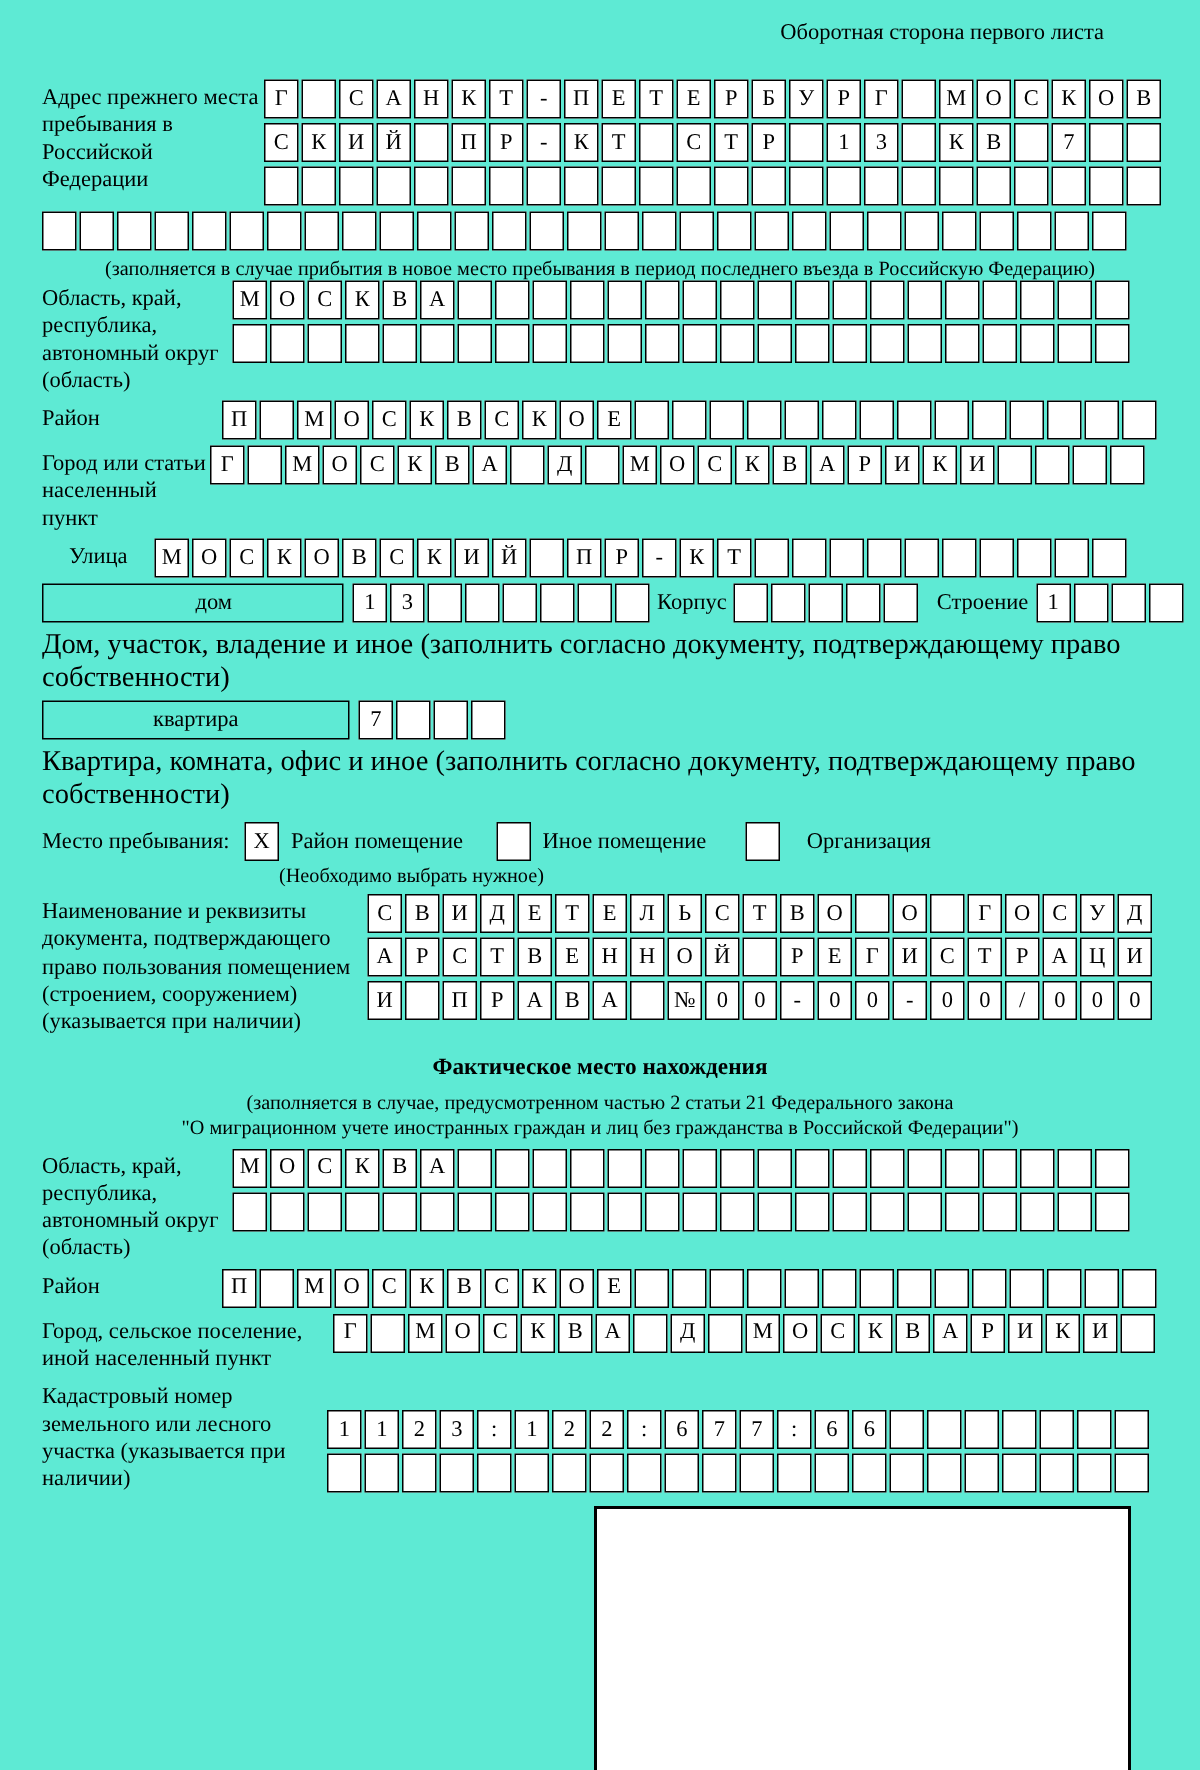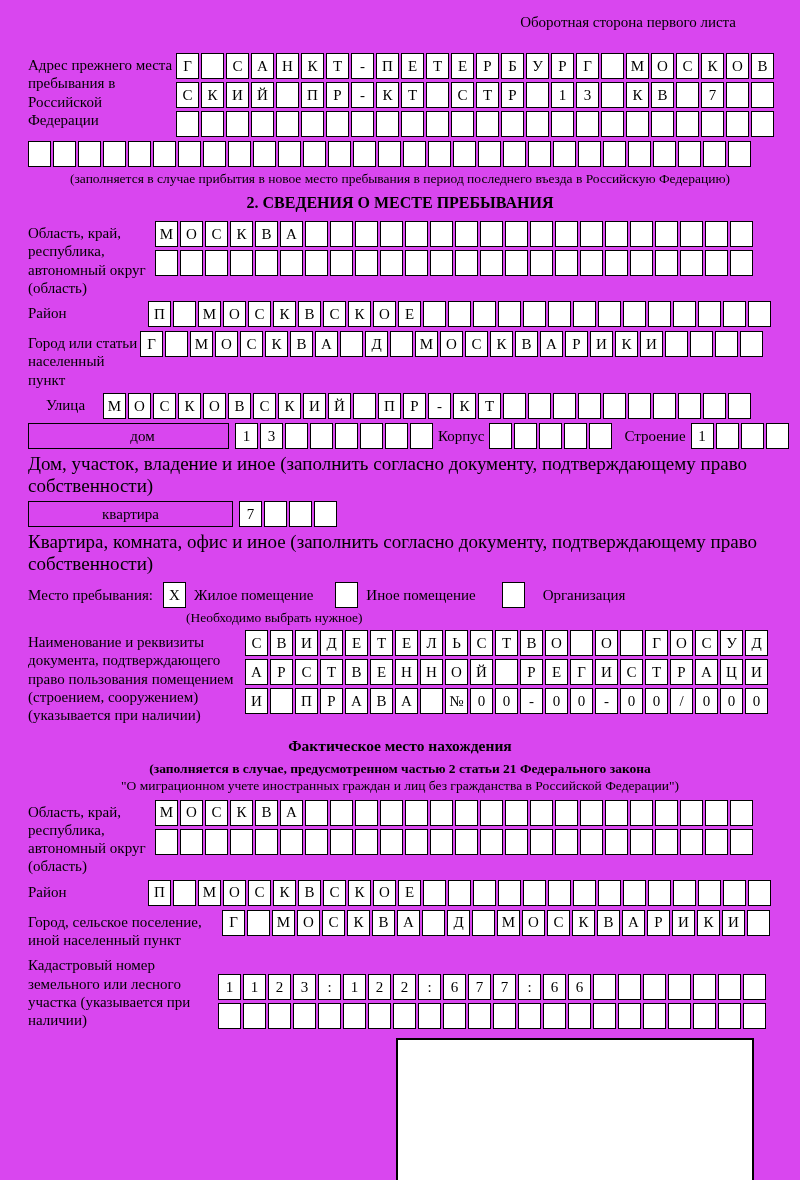--- a/index.html
+++ b/index.html
@@ -1,18 +1,18 @@
 <!DOCTYPE html>
 <html><head>
 <meta charset="utf-8">
 <style>
   * { margin:0; padding:0; box-sizing:border-box; }
   html,body { background:#ffffff; }
   .page {
-    width:800px; height:1180px; background:#d946ef; color:#000;
+    width:800px; height:1180px; background:#5eead4; color:#000;
     font-family:"Liberation Serif","DejaVu Serif",serif;
     padding:14px 28px 0 28px; overflow:hidden; position:relative;
   }
   .corner-note { text-align:right; font-size:15px; padding-right:36px; }
 
   .frow { display:flex; align-items:flex-start; }
   .label { font-size:15px; line-height:1.22; padding-top:3px; }
   .grids { display:flex; flex-direction:column; gap:3px; }
   .grid { display:flex; gap:2px; }
   .cell {
@@ -165,21 +165,20 @@
       <span class="cell"></span>
       <span class="cell"></span>
       <span class="cell"></span>
       <span class="cell"></span>
       <span class="cell"></span>
       <span class="cell"></span>
       <span class="cell"></span>
     </div>
   <div class="note">(заполняется в случае прибытия в новое место пребывания в период последнего въезда в Российскую Федерацию)</div>
 
-  <div class="h-sec">2. СВЕДЕНИЯ О МЕСТЕ ПРЕБЫВАНИЯ</div>
 
   <div class="frow">
     <div class="label w127">Область, край, республика, автономный округ (область)</div>
     <div class="grids">
       <div class="grid">
           <span class="cell">М</span>
           <span class="cell">О</span>
           <span class="cell">С</span>
           <span class="cell">К</span>
           <span class="cell">В</span>
@@ -363,21 +362,21 @@
         <span class="cell"></span>
         <span class="cell"></span>
         <span class="cell"></span>
       </div>
   </div>
   <div class="note-left">Квартира, комната, офис и иное (заполнить согласно документу, подтверждающему право собственности)</div>
 
   <div class="mesto-row">
     <span>Место пребывания:</span>
     <span class="cell">X</span>
-    <span>Жилое помещение</span>
+    <span>Район помещение</span>
     <span class="cell" style="margin-left:22px;"></span>
     <span>Иное помещение</span>
     <span class="cell" style="margin-left:26px;margin-right:18px;"></span>
     <span>Организация</span>
   </div>
   <div class="mesto-note">(Необходимо выбрать нужное)</div>
 
   <div class="frow mt4">
     <div class="label w217">Наименование и реквизиты документа, подтверждающего право пользования помещением (строением, сооружением) (указывается при наличии)</div>
     <div class="grids">
@@ -447,21 +446,21 @@
           <span class="cell">0</span>
           <span class="cell">/</span>
           <span class="cell">0</span>
           <span class="cell">0</span>
           <span class="cell">0</span>
         </div>
     </div>
   </div>
 
   <div class="h-fact">Фактическое место нахождения</div>
-  <div class="note" style="margin-top:0;font-weight:bold;">(заполняется в случае, предусмотренном частью 2 статьи 21 Федерального закона</div>
+  <div class="note" style="margin-top:0;">(заполняется в случае, предусмотренном частью 2 статьи 21 Федерального закона</div>
   <div class="note" style="margin-top:1px;">"О миграционном учете иностранных граждан и лиц без гражданства в Российской Федерации")</div>
 
   <div class="frow mt6">
     <div class="label w127">Область, край, республика, автономный округ (область)</div>
     <div class="grids">
       <div class="grid">
           <span class="cell">М</span>
           <span class="cell">О</span>
           <span class="cell">С</span>
           <span class="cell">К</span>

